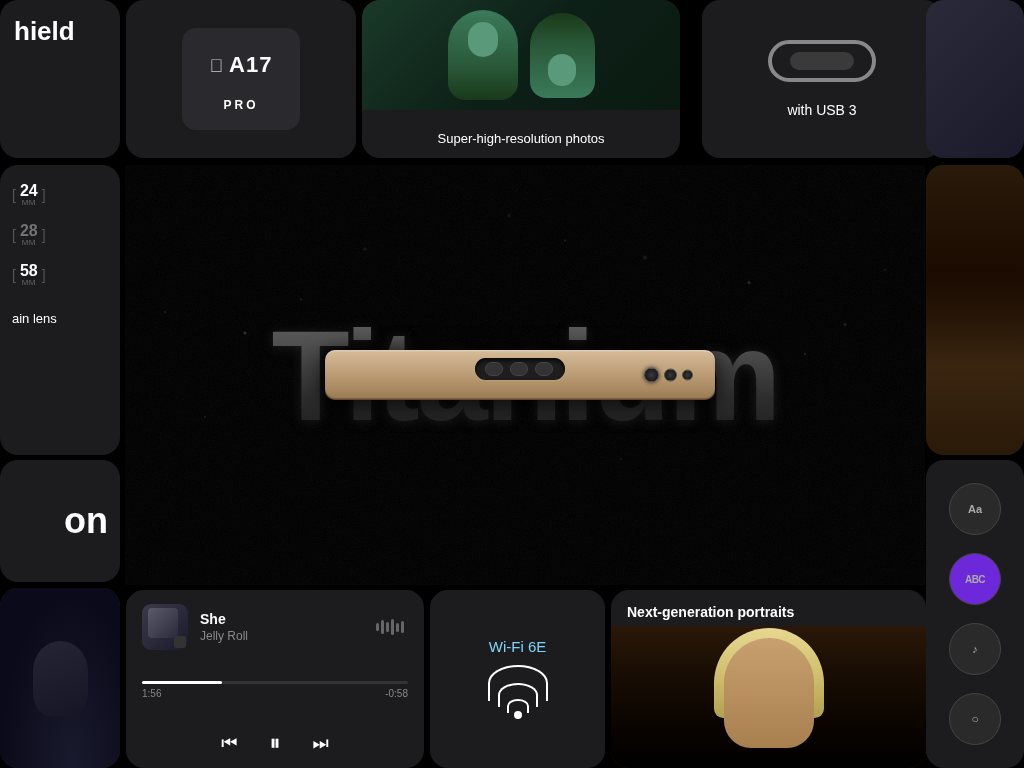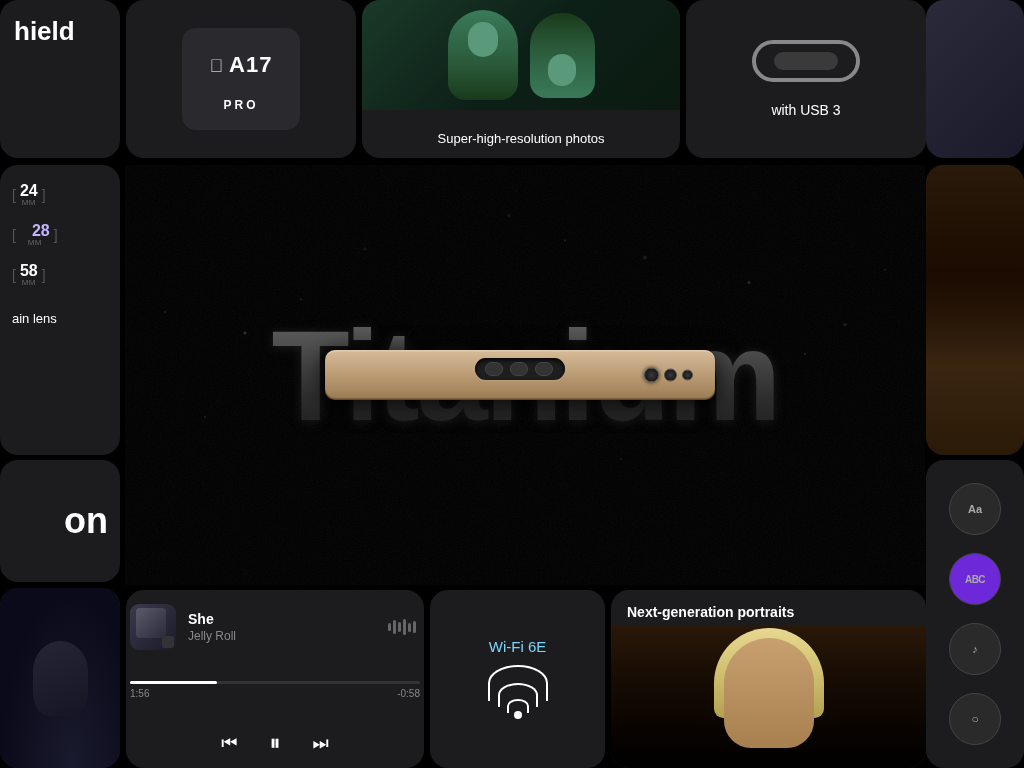--- a/index.html
+++ b/index.html
@@ -144,21 +144,21 @@
       <div style="width:70px;height:90px;background:linear-gradient(180deg,#3a7a5a 0%,#2a5a3a 60%,#1a3a1a 100%);border-radius:40px 40px 20px 20px;position:relative;">
         <div style="position:absolute;top:12px;left:50%;transform:translateX(-50%);width:30px;height:35px;background:#5a9a7a;border-radius:20px;"></div>
       </div>
       <div style="width:65px;height:85px;background:linear-gradient(0deg,#3a7a5a 0%,#2a5a3a 60%,#1a3a1a 100%);border-radius:40px 40px 20px 20px;position:relative;margin-left:8px;">
         <div style="position:absolute;bottom:12px;left:50%;transform:translateX(-50%);width:28px;height:32px;background:#5a9a7a;border-radius:20px;"></div>
       </div>
     </div>
     <span style="position:absolute;bottom:12px;left:50%;transform:translateX(-50%);white-space:nowrap;color:#fff;font-size:13px;font-weight:500;">Super-high-resolution photos</span>
   </div>
 
-  <div class="tile tile-usb" style="top:0;left:686px;width:240px;height:158px;border-radius:18px;display:flex;flex-direction:column;align-items:center;justify-content:center;gap:20px;">
+  <div class="tile tile-usb" style="top:0;left:702px;width:240px;height:158px;border-radius:18px;display:flex;flex-direction:column;align-items:center;justify-content:center;gap:20px;">
     <div style="width:108px;height:42px;border:4px solid #888;border-radius:24px;background:transparent;position:relative;">
       <div style="position:absolute;top:50%;left:50%;transform:translate(-50%,-50%);width:64px;height:18px;background:#3a3a3a;border-radius:10px;"></div>
     </div>
     <span style="color:#fff;font-size:14px;font-weight:500;">with USB 3</span>
   </div>
 
   <div style="position:absolute;top:0;right:0;width:98px;height:158px;background:#1c1c1e;border-radius:18px;overflow:hidden;">
     <div style="width:100%;height:100%;background:linear-gradient(135deg,#2a2a3a 0%,#1a1a2a 100%);"></div>
   </div>
 
@@ -167,21 +167,21 @@
       <span style="color:#555;font-size:14px;font-weight:200;">[</span>
       <div style="display:flex;flex-direction:column;align-items:center;">
         <span style="color:#fff;font-size:16px;font-weight:700;line-height:1;">24</span>
         <span style="color:#666;font-size:8px;line-height:1;letter-spacing:0.5px;">MM</span>
       </div>
       <span style="color:#555;font-size:14px;font-weight:200;">]</span>
     </div>
     <div class="focal-row" style="display:flex;align-items:center;gap:4px;margin-bottom:8px;">
       <span style="color:#555;font-size:14px;font-weight:200;">[</span>
       <div style="display:flex;flex-direction:column;align-items:center;">
-        <span style="color:#c4b5fd;font-size:16px;font-weight:700;line-height:1;margin-left:12px;">28</span>
+        <span style="color:#737373;font-size:16px;font-weight:700;line-height:1;">28</span>
         <span style="color:#666;font-size:8px;line-height:1;letter-spacing:0.5px;">MM</span>
       </div>
       <span style="color:#555;font-size:14px;font-weight:200;">]</span>
     </div>
     <div class="focal-row" style="display:flex;align-items:center;gap:4px;margin-bottom:12px;">
       <span style="color:#555;font-size:14px;font-weight:200;">[</span>
       <div style="display:flex;flex-direction:column;align-items:center;">
         <span style="color:#fff;font-size:16px;font-weight:700;line-height:1;">58</span>
         <span style="color:#666;font-size:8px;line-height:1;letter-spacing:0.5px;">MM</span>
       </div>
@@ -278,21 +278,21 @@
     <div style="width:52px;height:52px;border-radius:50%;background:#2a2a2a;border:1.5px solid #444;display:flex;align-items:center;justify-content:center;color:#aaa;font-size:12px;">○</div>
   </div>
 
   <div style="position:absolute;bottom:0;left:0;width:120px;height:180px;background:#1c1c1e;border-radius:18px;overflow:hidden;">
     <div style="width:100%;height:100%;background:radial-gradient(ellipse at 60% 100%, #1a1a2e 0%, #0a0a1a 70%);display:flex;align-items:center;justify-content:center;">
       <div style="width:55px;height:75px;background:linear-gradient(160deg,#252535 0%,#151525 100%);border-radius:50% 50% 30% 30% / 40% 40% 30% 30%;"></div>
     </div>
   </div>
 
   <div style="position:absolute;bottom:0;left:126px;width:298px;height:178px;background:#1c1c1e;border-radius:18px;
-           display:flex;flex-direction:column;justify-content:space-between;padding:14px 4px 12px;">
+           display:flex;flex-direction:column;justify-content:space-between;padding:14px 16px 12px;">
     <div style="display:flex;align-items:center;gap:12px;">
       <div style="width:46px;height:46px;background:linear-gradient(135deg,#3a3a4a 0%,#1a1a2a 100%);border-radius:9px;flex-shrink:0;overflow:hidden;position:relative;">
         <div style="position:absolute;top:4px;left:6px;width:30px;height:30px;background:linear-gradient(135deg,#5a5a6a 0%,#2a2a3a 100%);border-radius:4px;"></div>
         <div style="position:absolute;bottom:2px;right:2px;width:12px;height:12px;background:#333;border-radius:2px;"></div>
       </div>
       <div style="flex:1;">
         <div style="color:#fff;font-size:14px;font-weight:600;">She</div>
         <div style="color:#888;font-size:12px;margin-top:2px;">Jelly Roll</div>
       </div>
 

